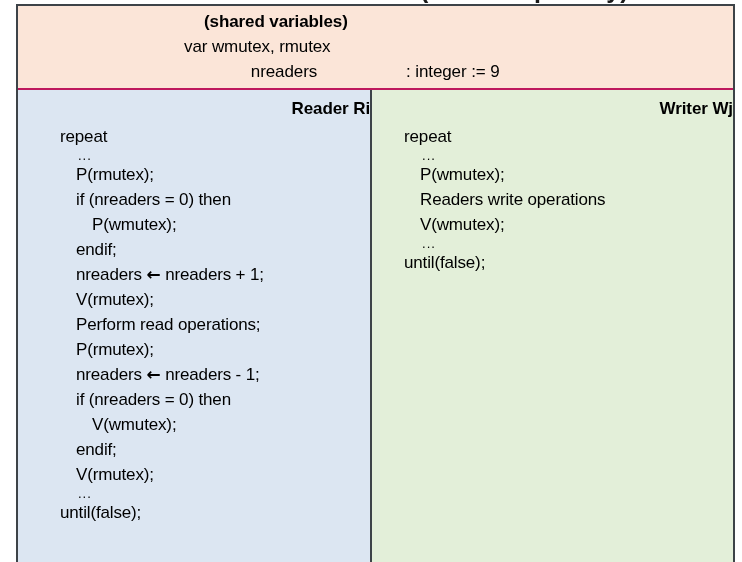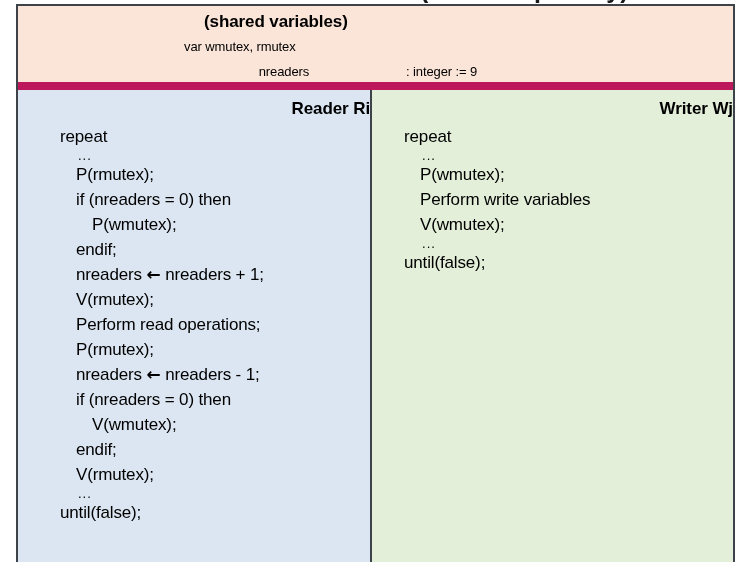--- a/index.html
+++ b/index.html
@@ -48,39 +48,39 @@
     border-bottom: none;
     box-sizing: border-box;
     background: #ffffff;
   }
 
   
   .shared {
     position: relative;
     height: 84px;
     background: #fbe5d8;
-    border-bottom: 8px solid #be185d;
+    border-bottom: 2px solid #be185d;
     box-sizing: border-box;
     padding-top: 4px;
   }
   .shared-title {
     font-size: 17px;
     font-weight: bold;
     margin-left: 186px;
     line-height: 23px;
     letter-spacing: -0.1px;
   }
   .shared-rows {
     margin-left: 166px;
     margin-top: 1px;
   }
   .shared-row {
     display: flex;
     line-height: 25px;
-    font-size: 13px;
+    font-size: 17px;
     letter-spacing: -0.1px;
   }
   .shared-left {
     width: 200px;
     text-align: left;
   }
   .shared-left.indent {
     text-align: center;
     padding-right: 22px;
   }
@@ -162,18 +162,18 @@
 
     <div class="columns">
 
       <div class="col col-reader">
         <div class="col-head">Reader Ri</div>
         <div class="code code-reader"><span class="line">repeat</span><span class="line i1 ellipsis">...</span><span class="line i1">P(rmutex);</span><span class="line i1">if (nreaders = 0) then</span><span class="line i2">P(wmutex);</span><span class="line i1">endif;</span><span class="line i1">nreaders <span class="arrow">←</span> nreaders + 1;</span><span class="line i1">V(rmutex);</span><span class="line i1">Perform read operations;</span><span class="line i1">P(rmutex);</span><span class="line i1">nreaders <span class="arrow">←</span> nreaders - 1;</span><span class="line i1">if (nreaders = 0) then</span><span class="line i2">V(wmutex);</span><span class="line i1">endif;</span><span class="line i1">V(rmutex);</span><span class="line i1 ellipsis">...</span><span class="line">until(false);</span></div>
       </div>
 
       <div class="col col-writer">
         <div class="col-head">Writer Wj</div>
-        <div class="code code-writer"><span class="line">repeat</span><span class="line i1 ellipsis">...</span><span class="line i1">P(wmutex);</span><span class="line i1">Perform write variables</span><span class="line i1">V(wmutex);</span><span class="line i1 ellipsis">...</span><span class="line">until(false);</span></div>
+        <div class="code code-writer"><span class="line">repeat</span><span class="line i1 ellipsis">...</span><span class="line i1">P(wmutex);</span><span class="line i1">Readers write operations</span><span class="line i1">V(wmutex);</span><span class="line i1 ellipsis">...</span><span class="line">until(false);</span></div>
       </div>
 
     </div>
   </div>
 </div>
 
 </body></html>

